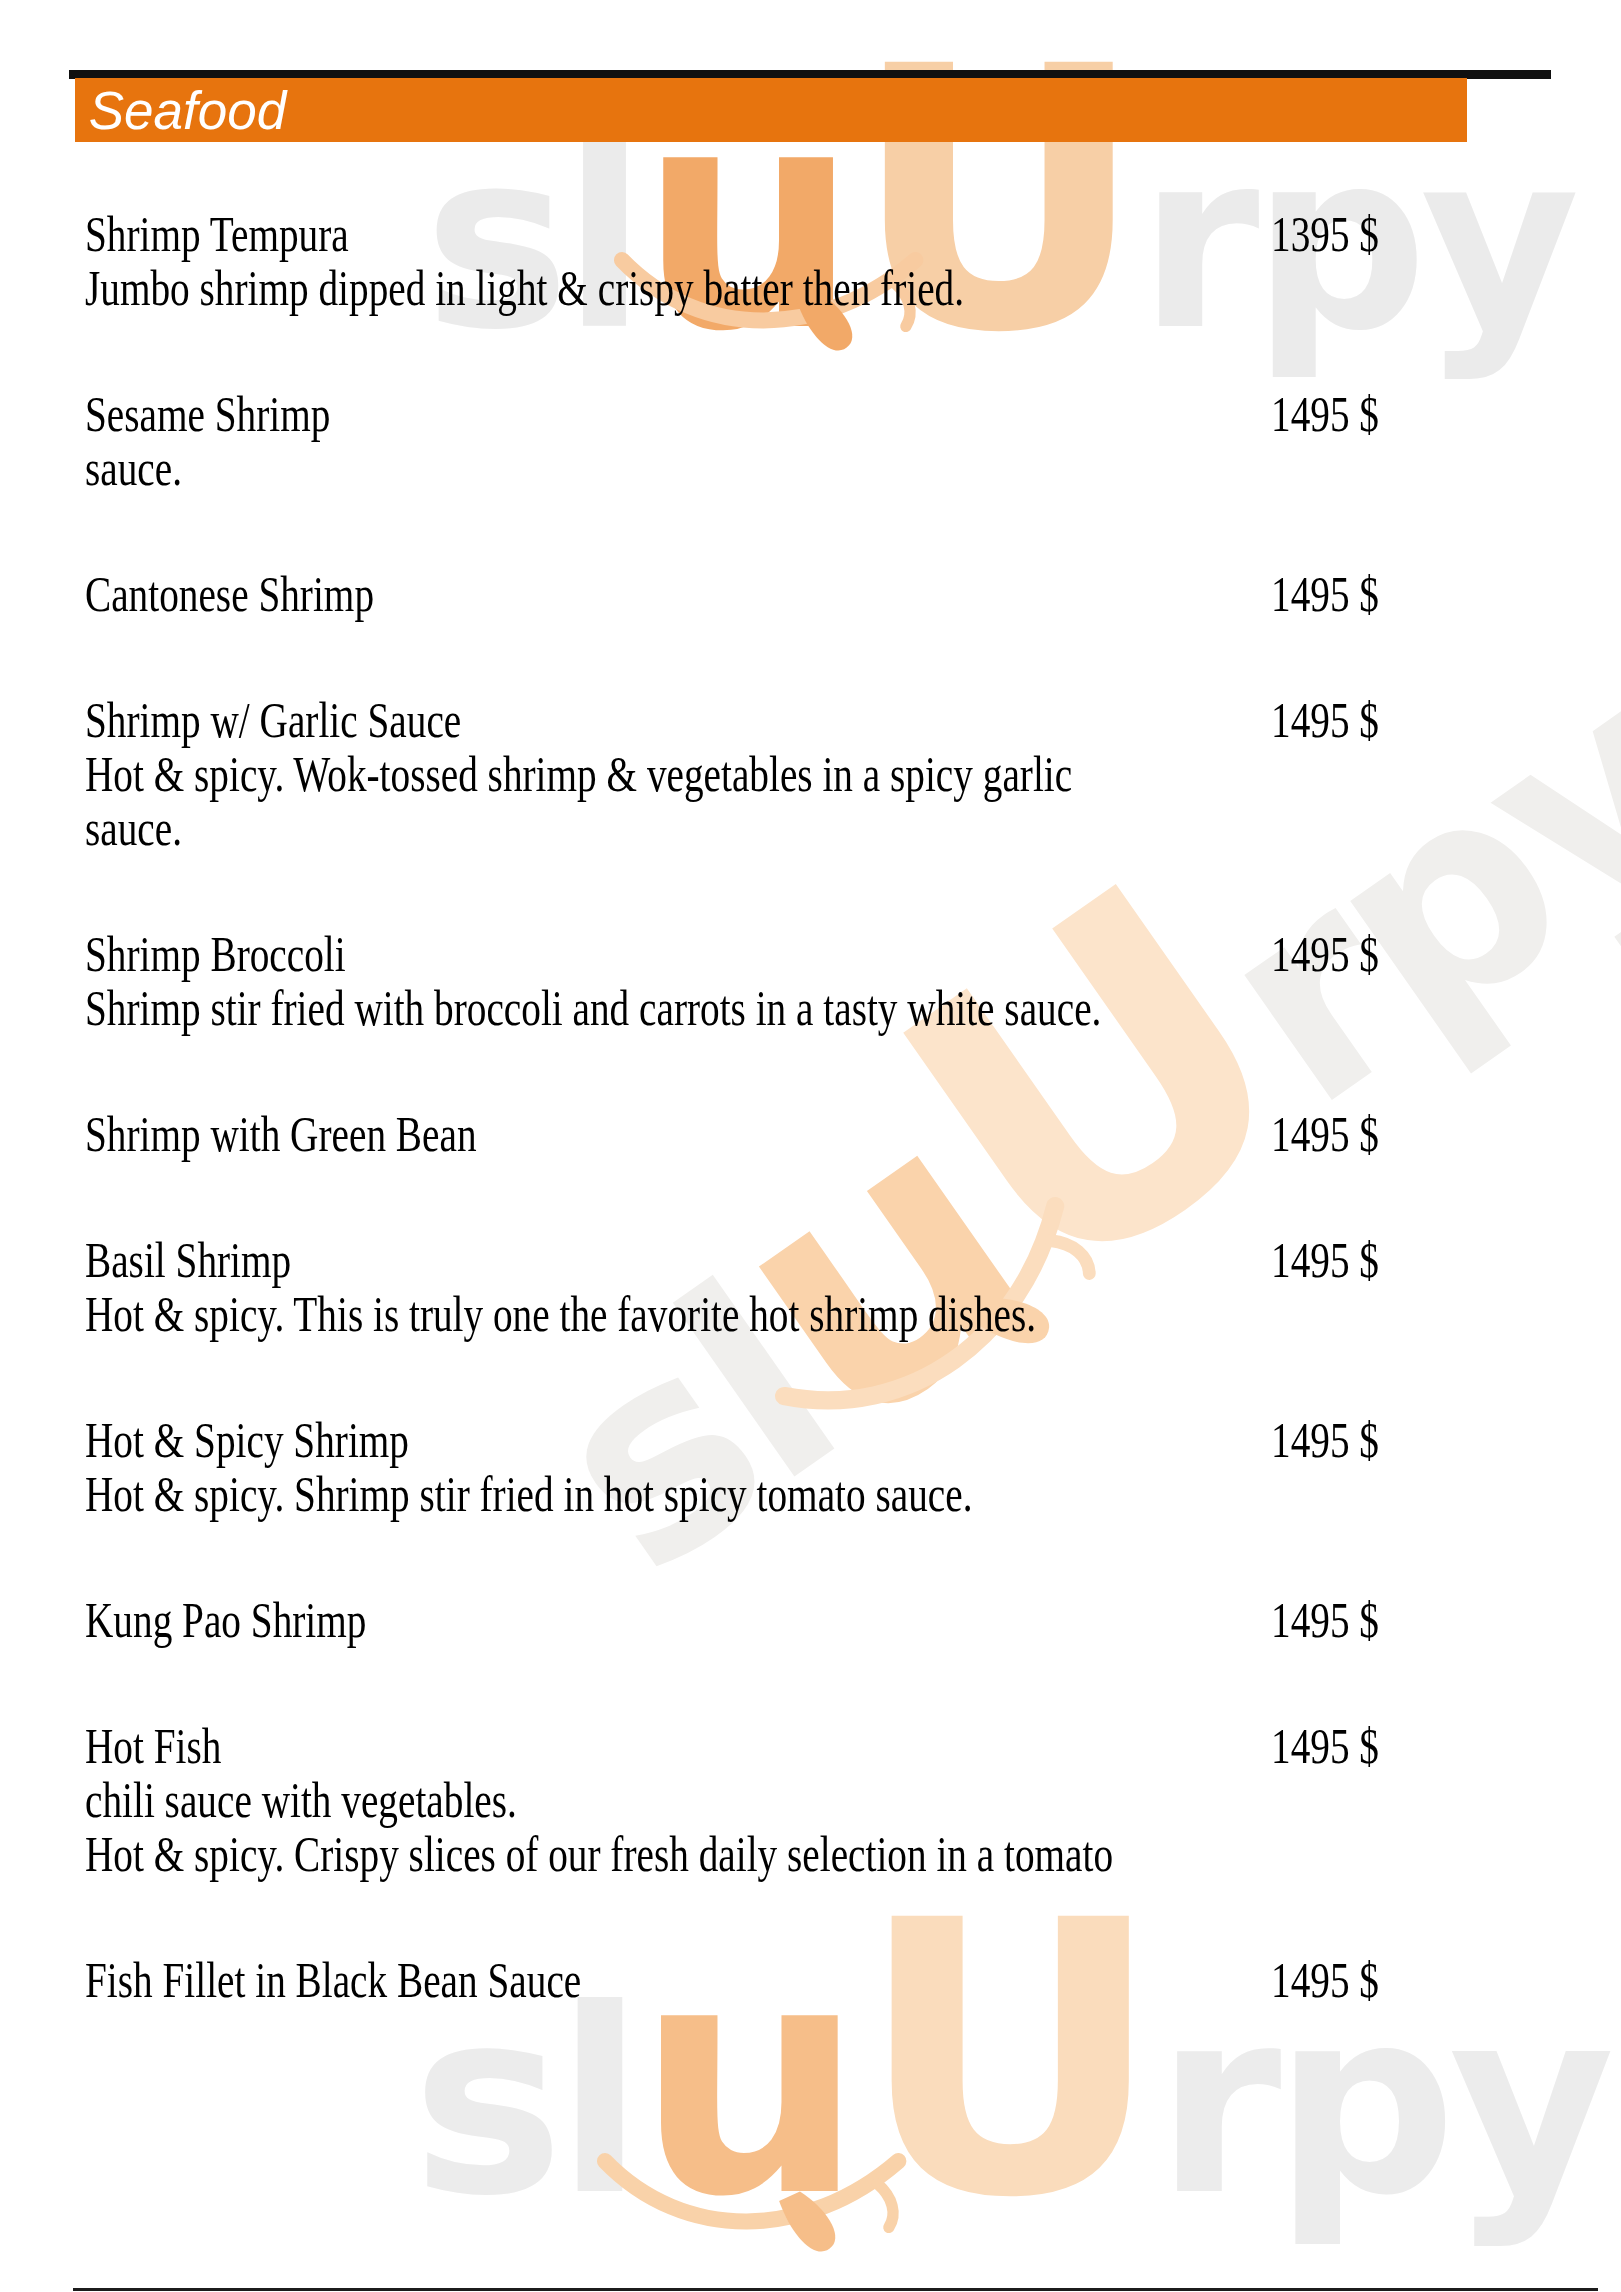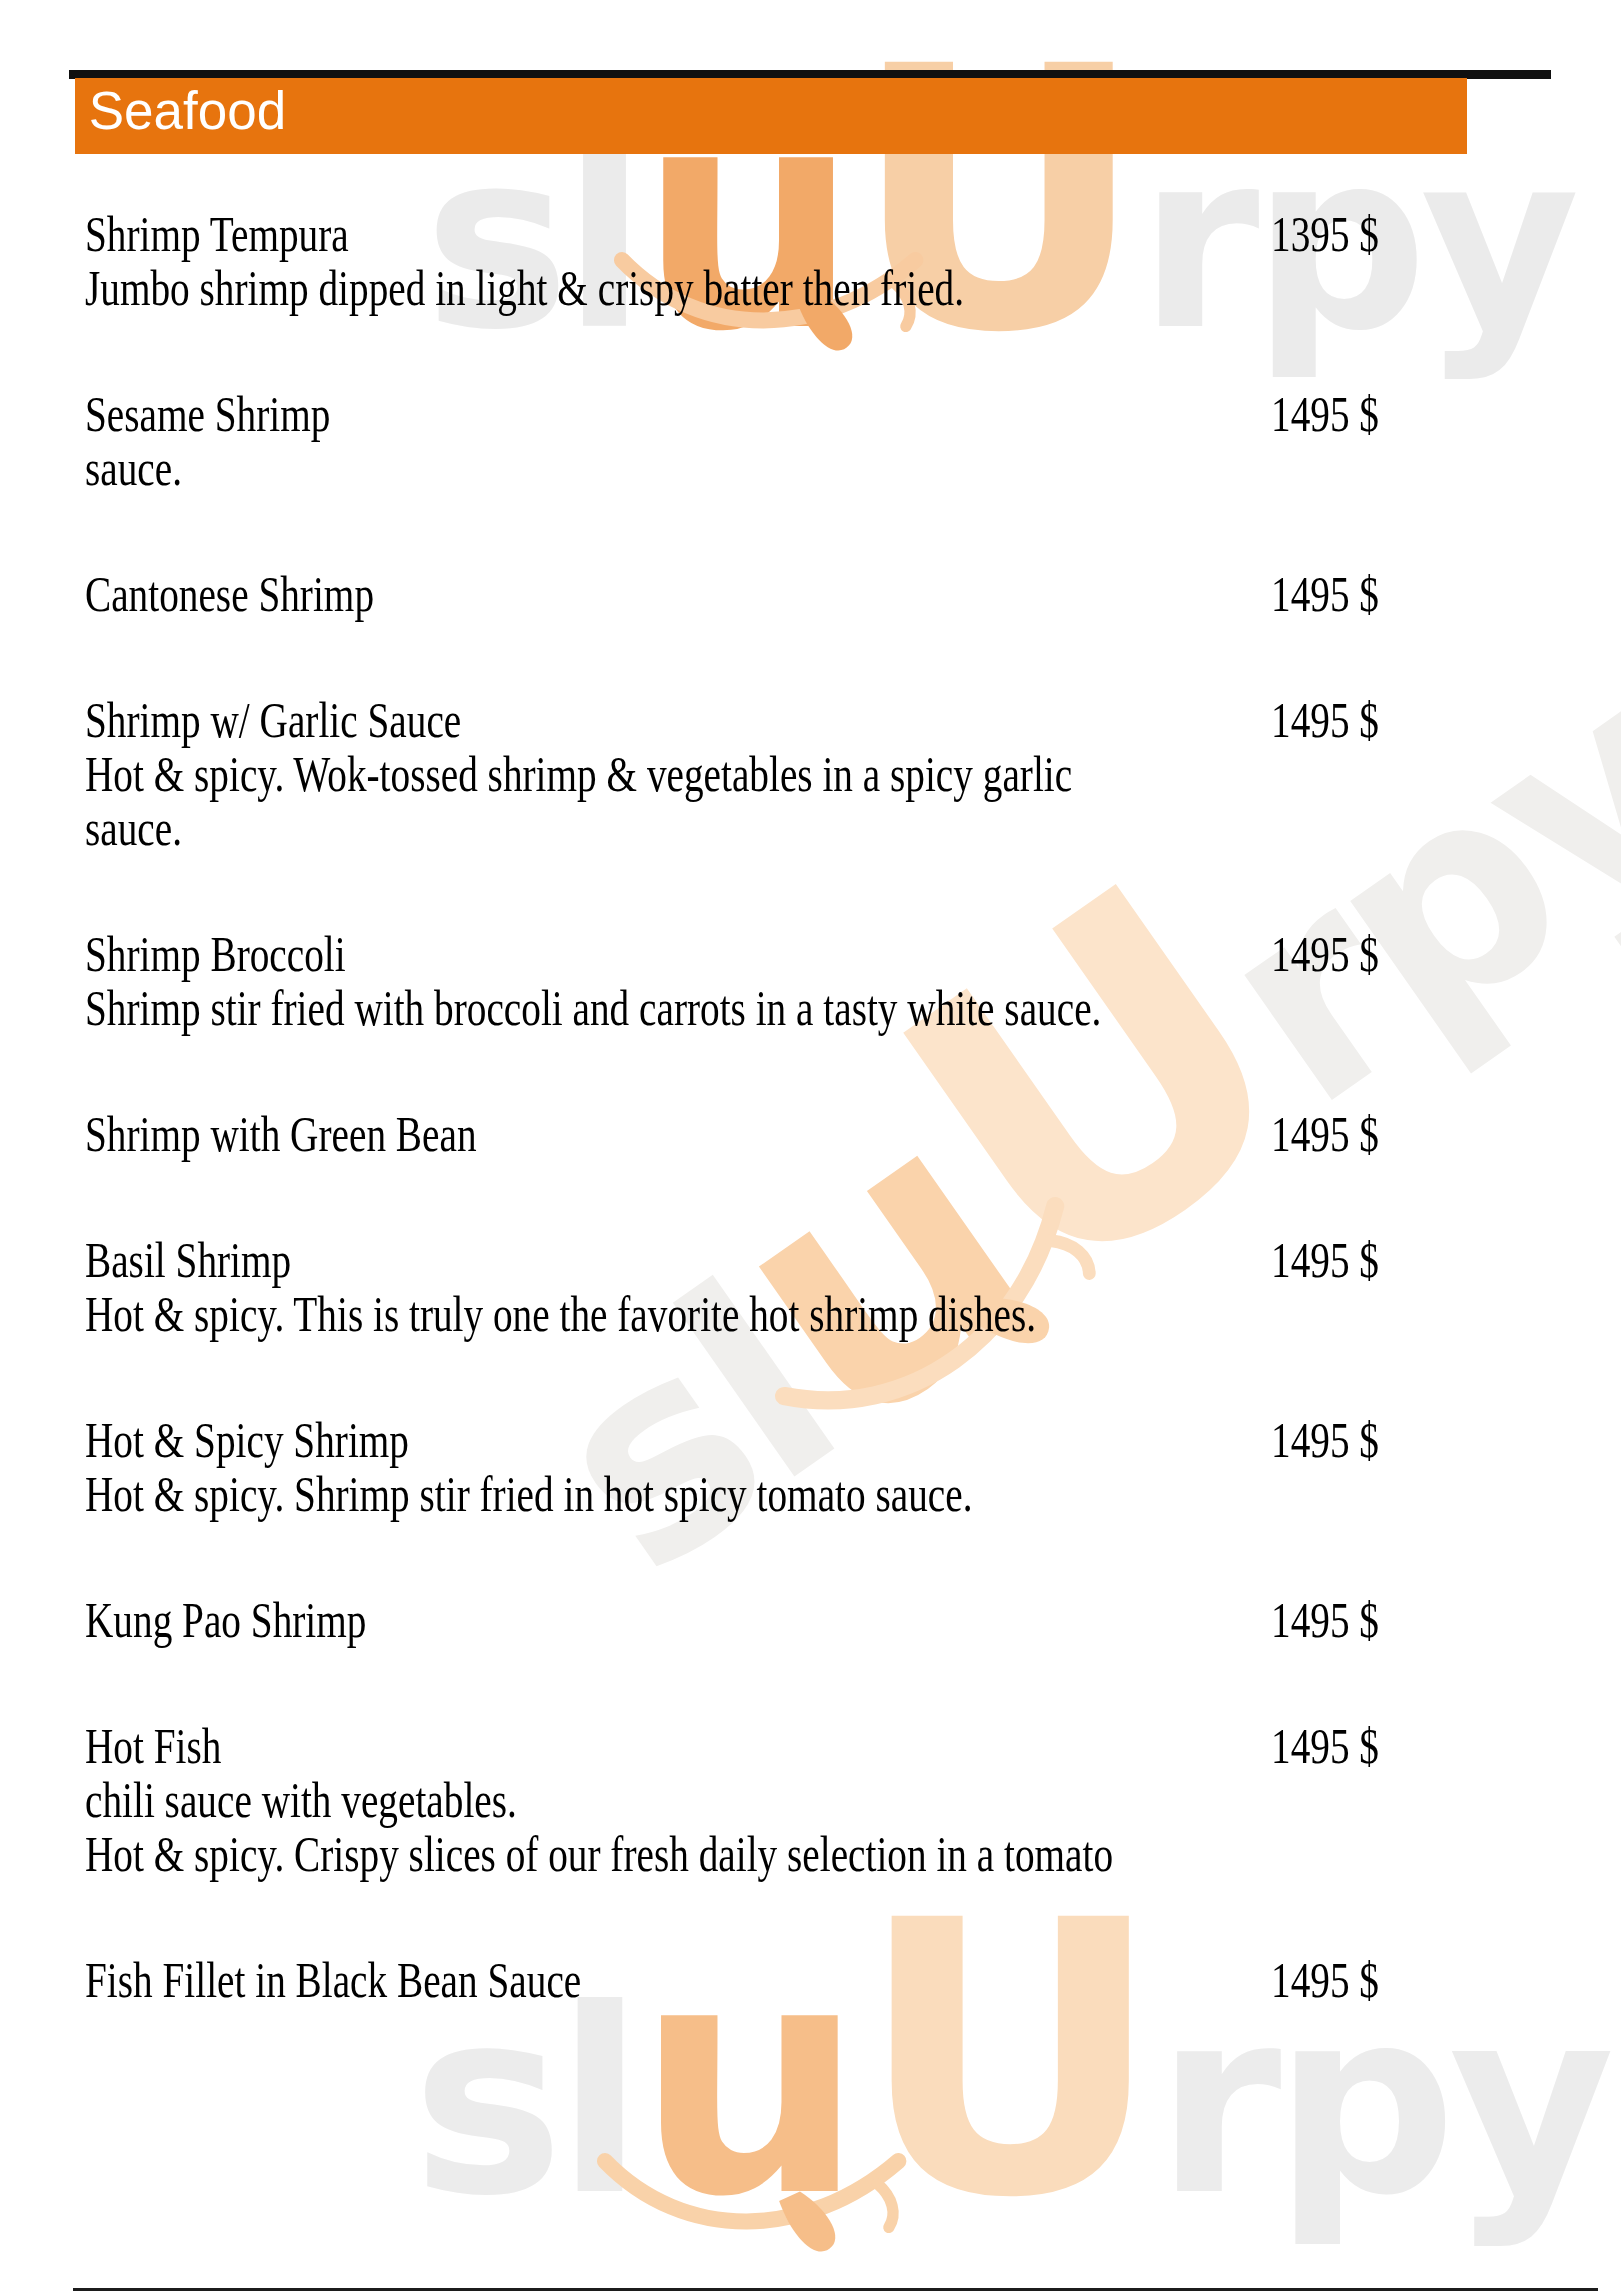--- a/index.html
+++ b/index.html
@@ -23,21 +23,21 @@
   .wm-bot{left:412px;top:1872px;font-size:255px;}
   .wm-smile{position:absolute;left:186px;top:225px;width:323px;height:123px;}
   .wm-mid .wm-smile{left:206px;top:260px;width:363px;height:139px;}
   .wm-bot .wm-smile{left:181px;top:274px;}
   .smile-arc{fill:none;stroke:var(--smile);stroke-width:17;stroke-linecap:round;}
   .smile-tongue{fill:var(--accent1);}
   .smile-accent{fill:none;stroke:var(--smile);stroke-width:12;stroke-linecap:round;}
   
   .top-rule{position:absolute;left:69px;top:70px;width:1482px;height:8.8px;z-index:1;}
   .section-bar{
-    position:absolute;left:75px;top:78px;width:1392px;height:76px;z-index:1;
+    position:absolute;left:75px;top:78px;width:1392px;height:64px;z-index:1;font-style:italic;
   }
   .section-title{
     font-family:"Liberation Sans", sans-serif;font-size:53px;line-height:65px;
     padding-left:13.7px;display:block;
   }
   .items{position:absolute;left:85px;top:174px;width:1451px;z-index:1;}
   .item{margin-bottom:72px;position:relative;margin-top:33px;}
   .line{font-size:51px;line-height:54px;white-space:nowrap;}
   .txt{display:inline-block;transform:scaleX(0.77);transform-origin:0 50%;}
   .price{position:absolute;left:1186px;top:0;}

